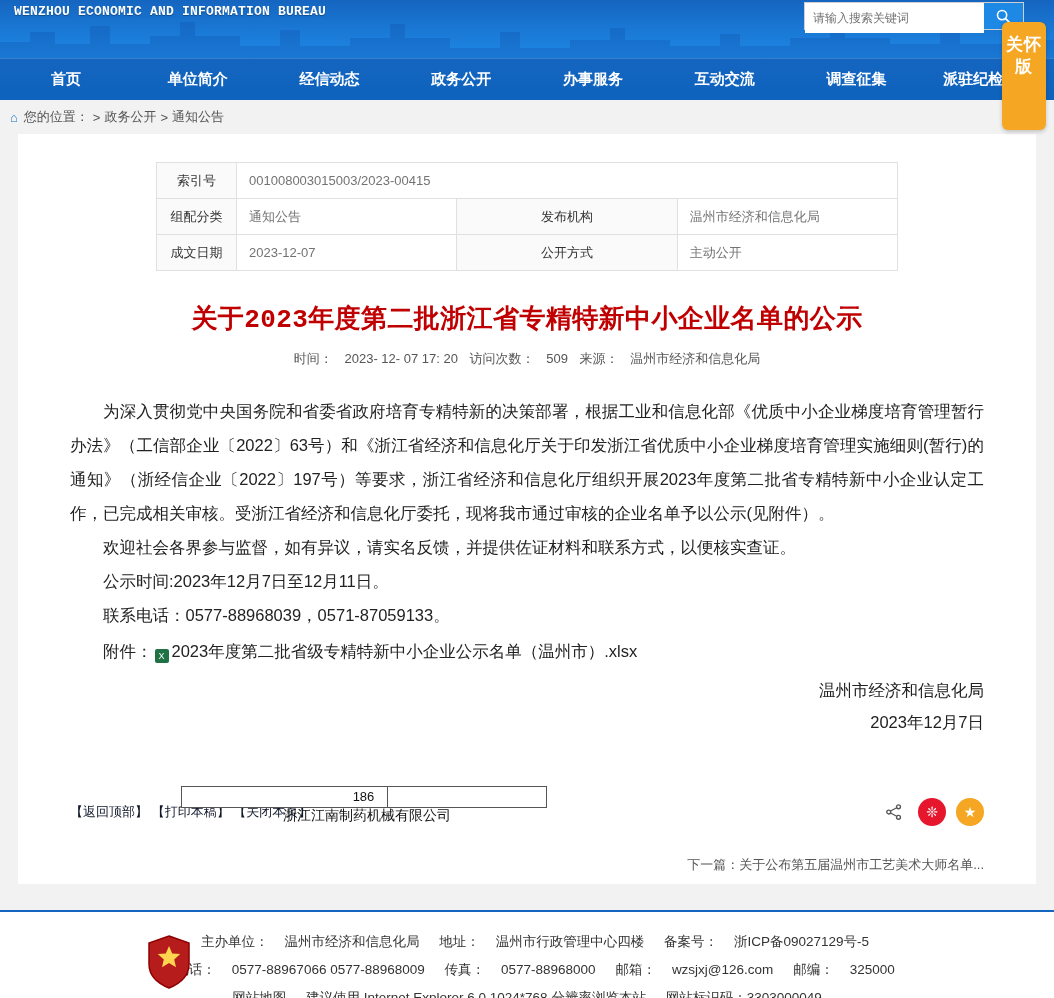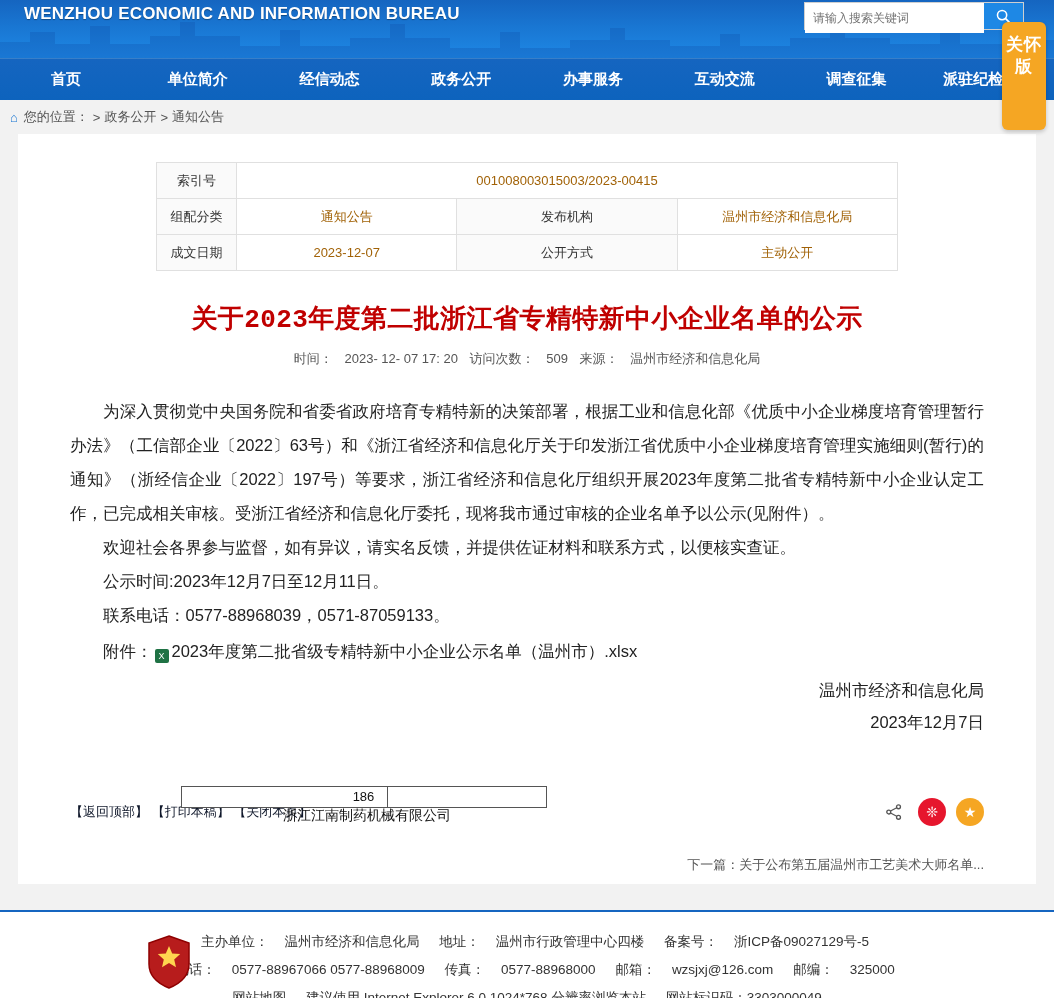--- a/index.html
+++ b/index.html
@@ -23,25 +23,25 @@
   }
   .header .skyline {
     position: absolute;
     left: 0; bottom: 0;
     width: 100%;
     height: 46px;
     opacity: .45;
   }
   .header-title {
     position: absolute;
-    left: 24px;
+    left: 14px;
     top: 4px;
-    font-family: Liberation Sans, sans-serif;
+    font-family: Liberation Mono, monospace;
     font-weight: bold;
-    font-size: 17px;
+    font-size: 13px;
     color: #ffffff;
     letter-spacing: .2px;
     text-shadow: 0 1px 1px rgba(0,0,0,.35);
     white-space: nowrap;
   }
   .search-box {
     position: absolute;
     right: 70px;
     top: 2px;
     width: 180px;
@@ -160,21 +160,21 @@
     padding: 0 12px;
     vertical-align: middle;
   }
   td.lbl {
     background: #fafafa;
     text-align: center;
     color: #333;
     width: 80px;
     white-space: nowrap;
   }
-  td.val { color: #a16207; text-align: center; }
+  td.val { color: #737373; }
   td.val.wide { width: 240px; }
 
   
   .art-title {
     margin: 30px 0 0 0;
     text-align: center;
     color: #c00000;
     font-size: 26px;
     font-weight: bold;
     font-family: Liberation Mono, monospace;

